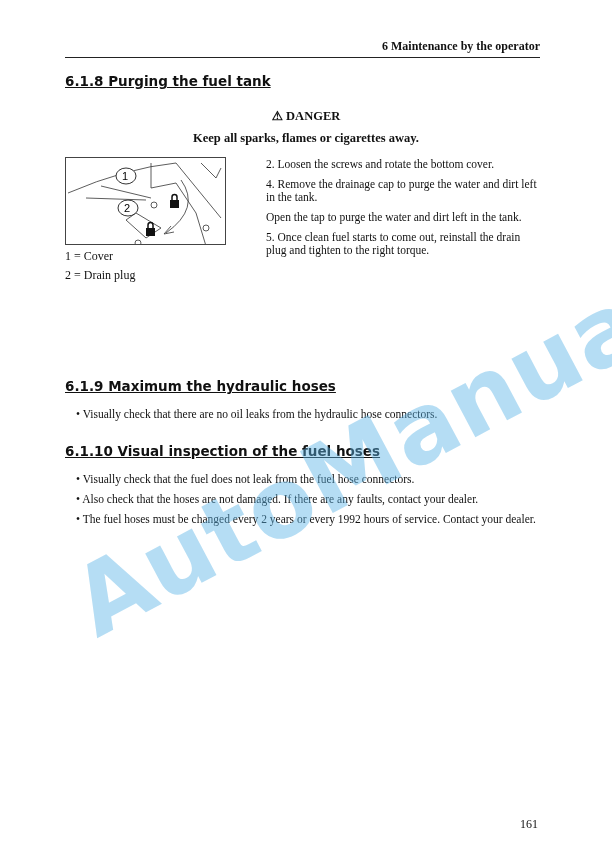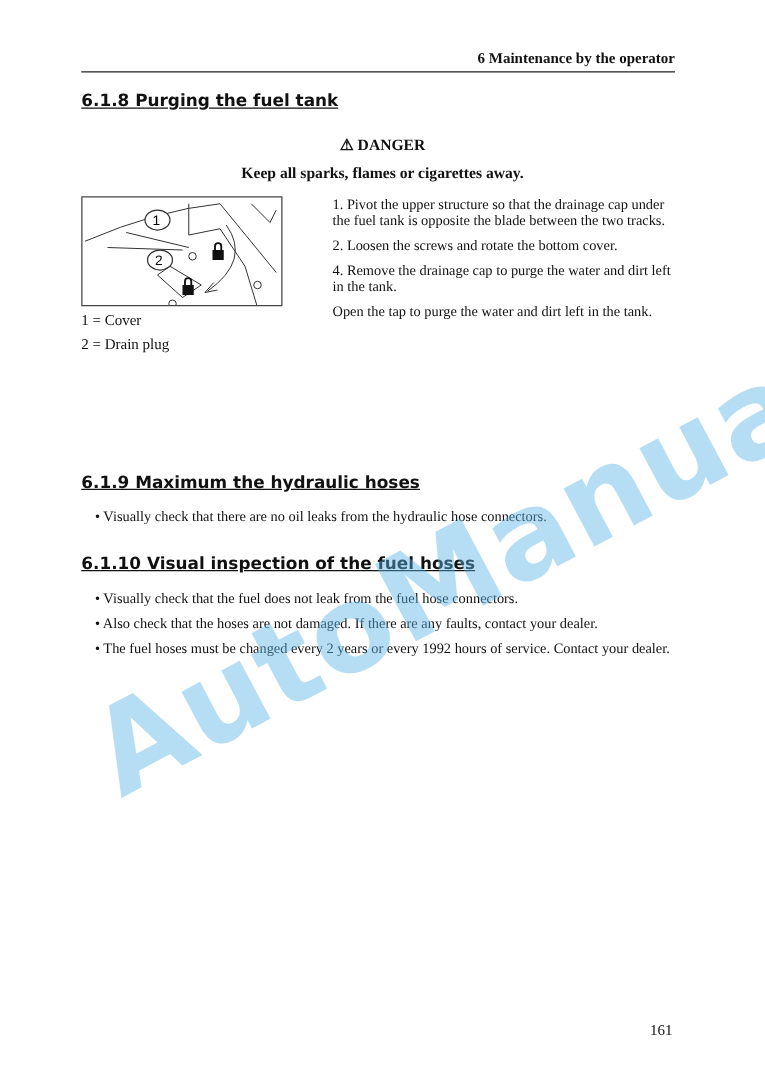--- a/index.html
+++ b/index.html
@@ -55,24 +55,24 @@
     <rect x="80" y="70" width="9" height="8"></rect>
         <path d="M82 70 v-3 a2.5 2.5 0 0 1 5 0 v3" stroke="#111" fill="none" stroke-width="1.5"></path>
       </g>
   </svg>
 </div>
 
 <div class="legend" style="top:249px;">1 = Cover</div>
 <div class="legend" style="top:268px;">2 = Drain plug</div>
 
 <div class="steps" style="top:158px;">
-  <p>1. Pivot the upper structure so that the drainage cap under the fuel tank is opposite the blade between the two tracks.</p>
   <p>2. Loosen the screws and rotate the bottom cover.</p>
   <p>4. Remove the drainage cap to purge the water and dirt left in the tank.</p>
   <p>Open the tap to purge the water and dirt left in the tank.</p>
+  <p>5.  Once clean fuel starts to come out, reinstall the drain plug and tighten to the right torque.</p>
 </div>
 
 <div class="h2" style="top:378px;">6.1.9 Maximum the hydraulic hoses</div>
 <div class="bul" style="top:408px;">
   <p>•  Visually check that there are no oil leaks from the hydraulic hose connectors.</p>
 </div>
 
 <div class="h2" style="top:443px;">6.1.10 Visual inspection of the fuel hoses</div>
 <div class="bul" style="top:473px;">
   <p>•  Visually check that the fuel does not leak from the fuel hose connectors.</p>

